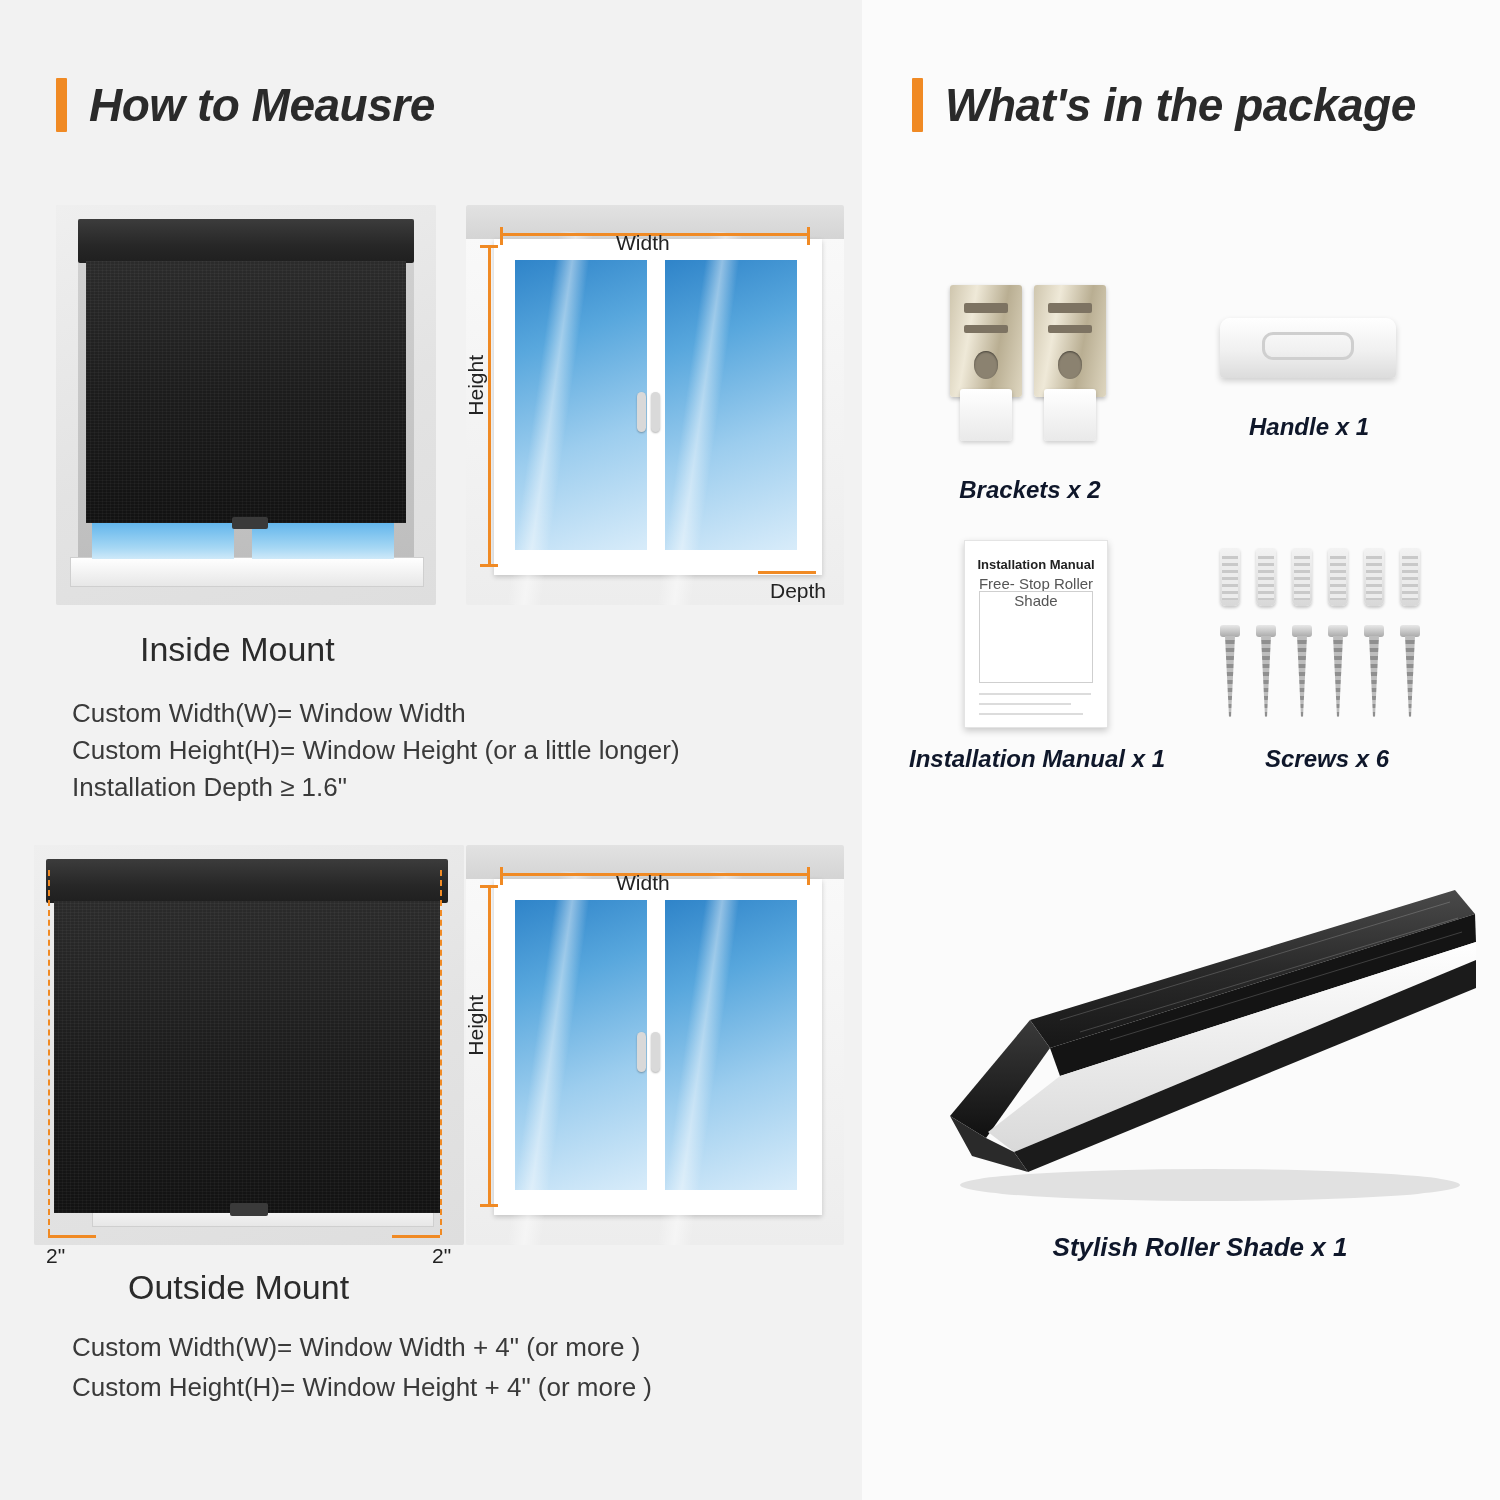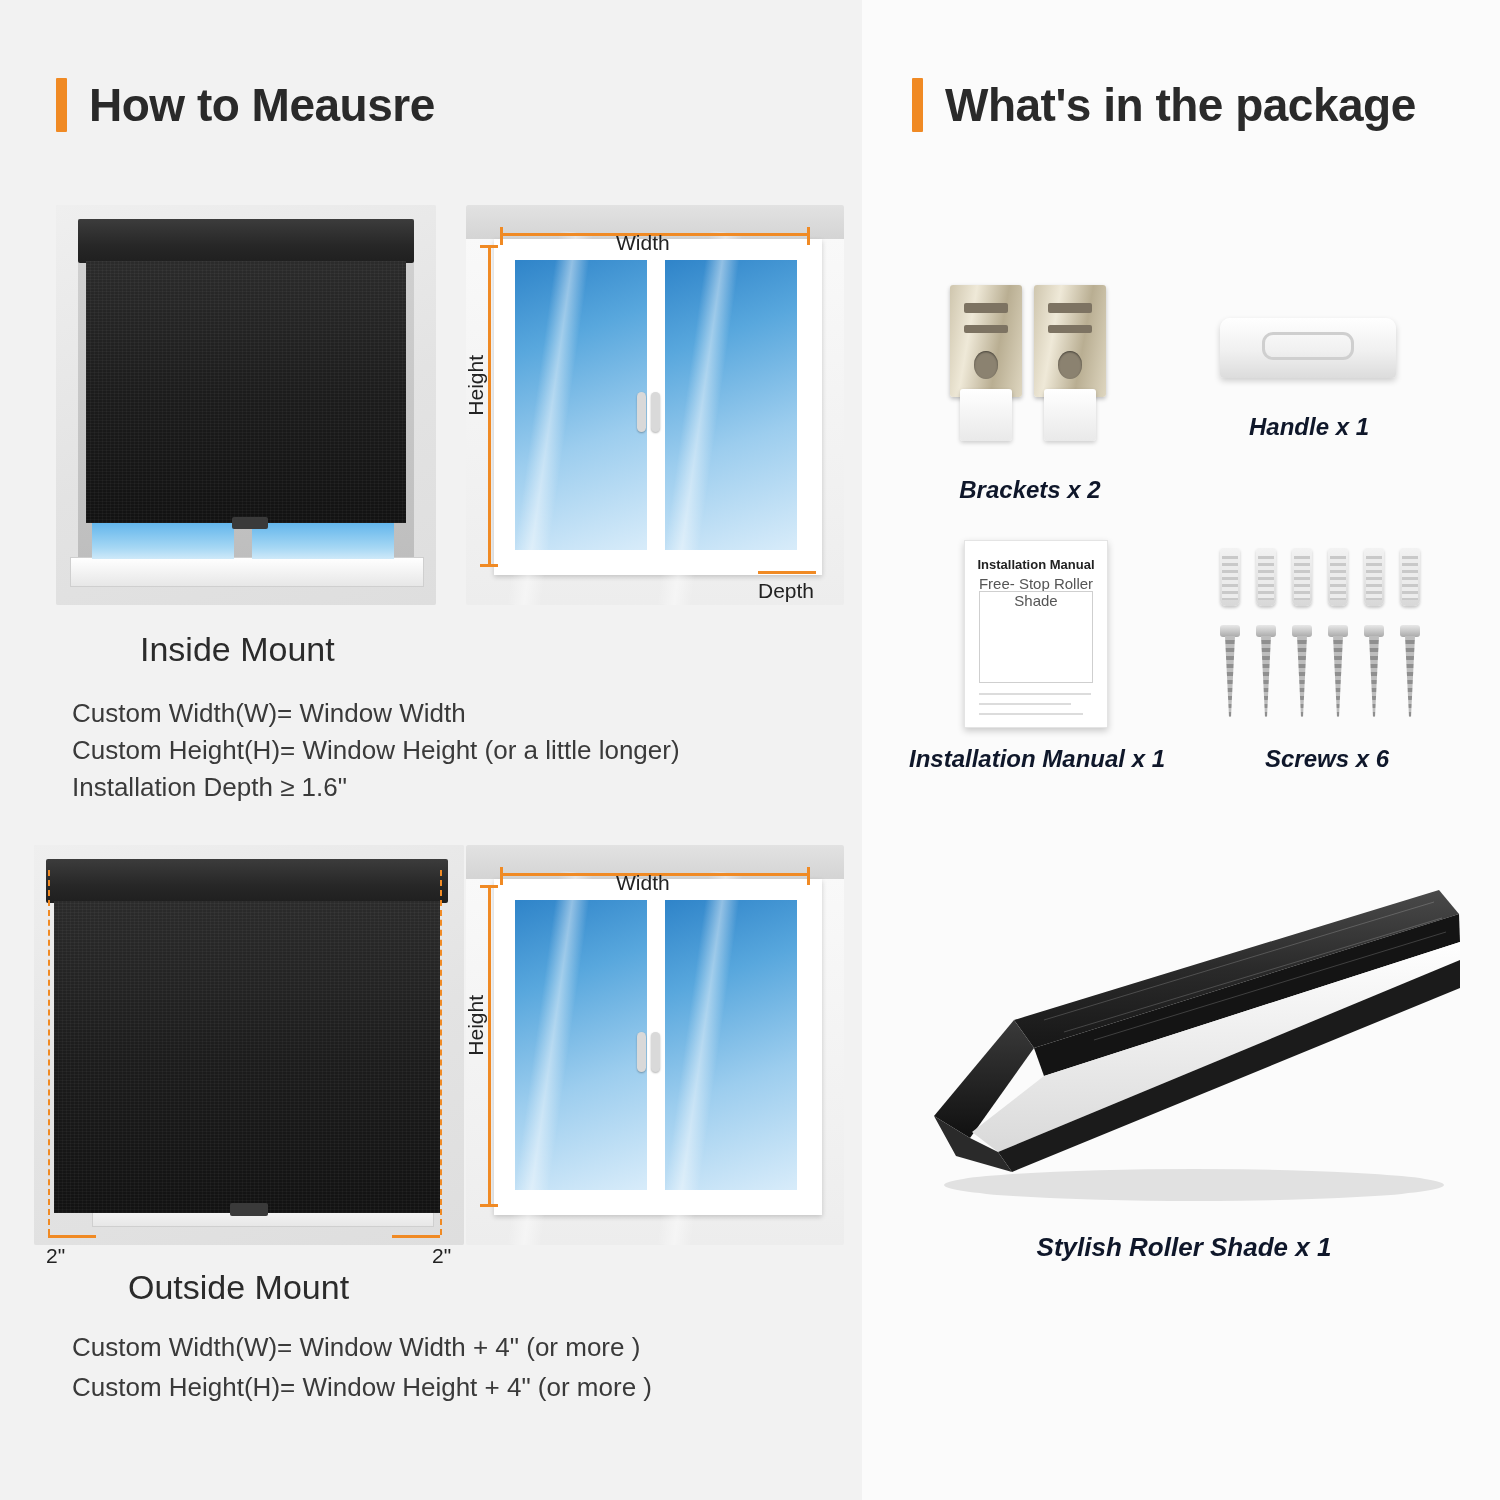--- a/index.html
+++ b/index.html
@@ -9,21 +9,21 @@
     font-family:"Liberation Sans", sans-serif;
     overflow:hidden;
   }
   .page{position:relative;width:1500px;height:1500px;display:flex;}
   .left{position:relative;width:862px;height:1500px;background:#f2f2f2;}
   .right{position:relative;width:638px;height:1500px;background:#fbfbfb;}
 
   
   .heading{display:flex;align-items:center;gap:22px;}
   .heading .bar{width:11px;height:54px;background:#f08a24;border-radius:1px;}
-  .heading .txt{font-size:46px;font-weight:bold;color:#2a2a2a;letter-spacing:-0.5px;}
+  .heading .txt{font-size:46px;font-weight:bold;color:#2a2a2a;letter-spacing:-0.5px;font-style:italic;}
 
   #h-measure{position:absolute;left:56px;top:78px;}
   #h-package{position:absolute;left:912px;top:78px;}
 
   
   .photo{position:absolute;border-radius:2px;overflow:hidden;}
 
   
   .shade-photo{background:#e9e9e9;}
   .wall{position:absolute;inset:0;background:linear-gradient(160deg,#efefef 0%,#e3e3e3 55%,#dedede 100%);}
@@ -132,21 +132,21 @@
       <div class="mk mk-v" style="left:34px;top:22px;height:18px;"></div>
       <div class="mk mk-v" style="left:341px;top:22px;height:18px;"></div>
       <div class="lbl" style="left:150px;top:26px;">Width</div>
 
       <div class="mk mk-v" style="left:22px;top:40px;height:322px;"></div>
       <div class="mk mk-h" style="left:14px;top:40px;width:18px;"></div>
       <div class="mk mk-h" style="left:14px;top:359px;width:18px;"></div>
       <div class="lbl lbl-v" style="left:-2px;top:150px;">Height</div>
 
       <div class="mk mk-h" style="left:292px;top:366px;width:58px;"></div>
-      <div class="lbl" style="left:292px;top:374px;">Depth</div>
+      <div class="lbl" style="left:304px;top:374px;">Depth</div>
     </div>
 
     <div class="cap" style="left:140px;top:630px;">Inside Mount</div>
     <div class="line" style="left:72px;top:735px;">Custom Height(H)= Window Height (or a little longer)</div>
     <div class="line" style="left:72px;top:698px;">Custom Width(W)= Window Width</div>
     <div class="line" style="left:72px;top:772px;">Installation Depth ≥ 1.6"</div>
 
     <div class="photo shade-photo" style="left:34px;top:845px;width:430px;height:400px;">
       <div class="wall"></div>
       <div class="sill" style="left:58px;top:352px;width:340px;height:28px;"></div>
@@ -266,21 +266,21 @@
           <div class="shaft"></div>
         </div>
       <div class="screw" style="left:538px;top:625px;width:20px;height:92px;">
           <div class="head"></div>
           <div class="shaft"></div>
         </div>
 
       <div class="item-label" style="left:340px;top:745px;width:250px;">Screws  x 6</div>
     </div>
 
-    <div class="roller" style="left:32px;top:880px;width:570px;height:340px;">
+    <div class="roller" style="left:48px;top:880px;width:570px;height:340px;">
       <svg width="570" height="340" viewBox="0 0 570 340">
         <defs>
           <linearGradient id="tubeTop" x1="0" y1="0" x2="0" y2="1">
             <stop offset="0" stop-color="#4a4a4a"></stop>
               <stop offset="0.5" stop-color="#2a2a2a"></stop>
               <stop offset="1" stop-color="#171717"></stop>
           </linearGradient>
           <linearGradient id="tubeFront" x1="0" y1="0" x2="0" y2="1">
             <stop offset="0" stop-color="#3a3a3a"></stop>
               <stop offset="1" stop-color="#101010"></stop>

